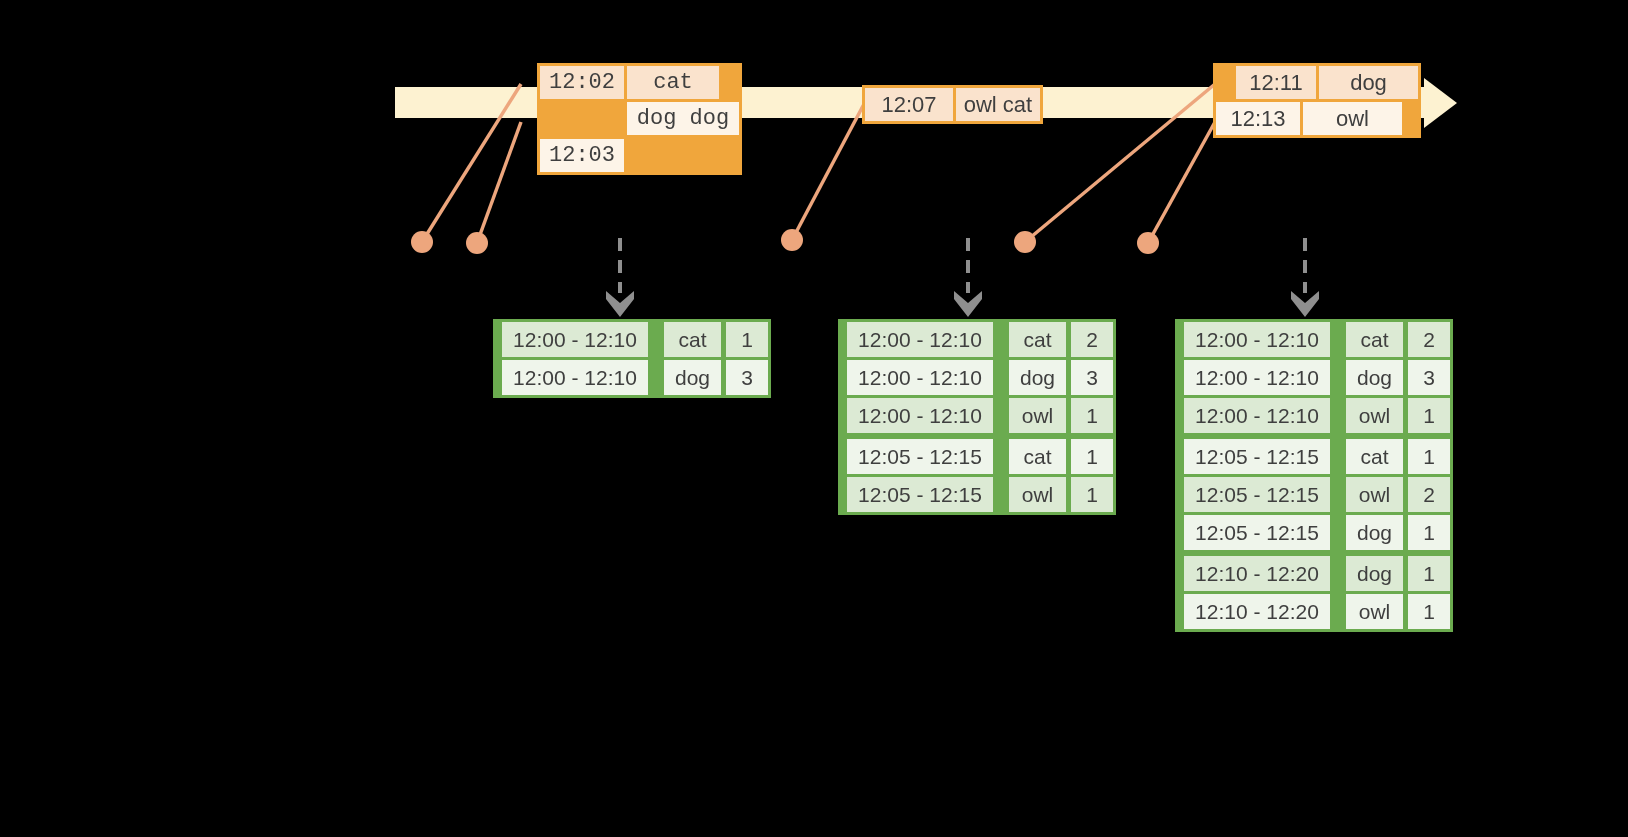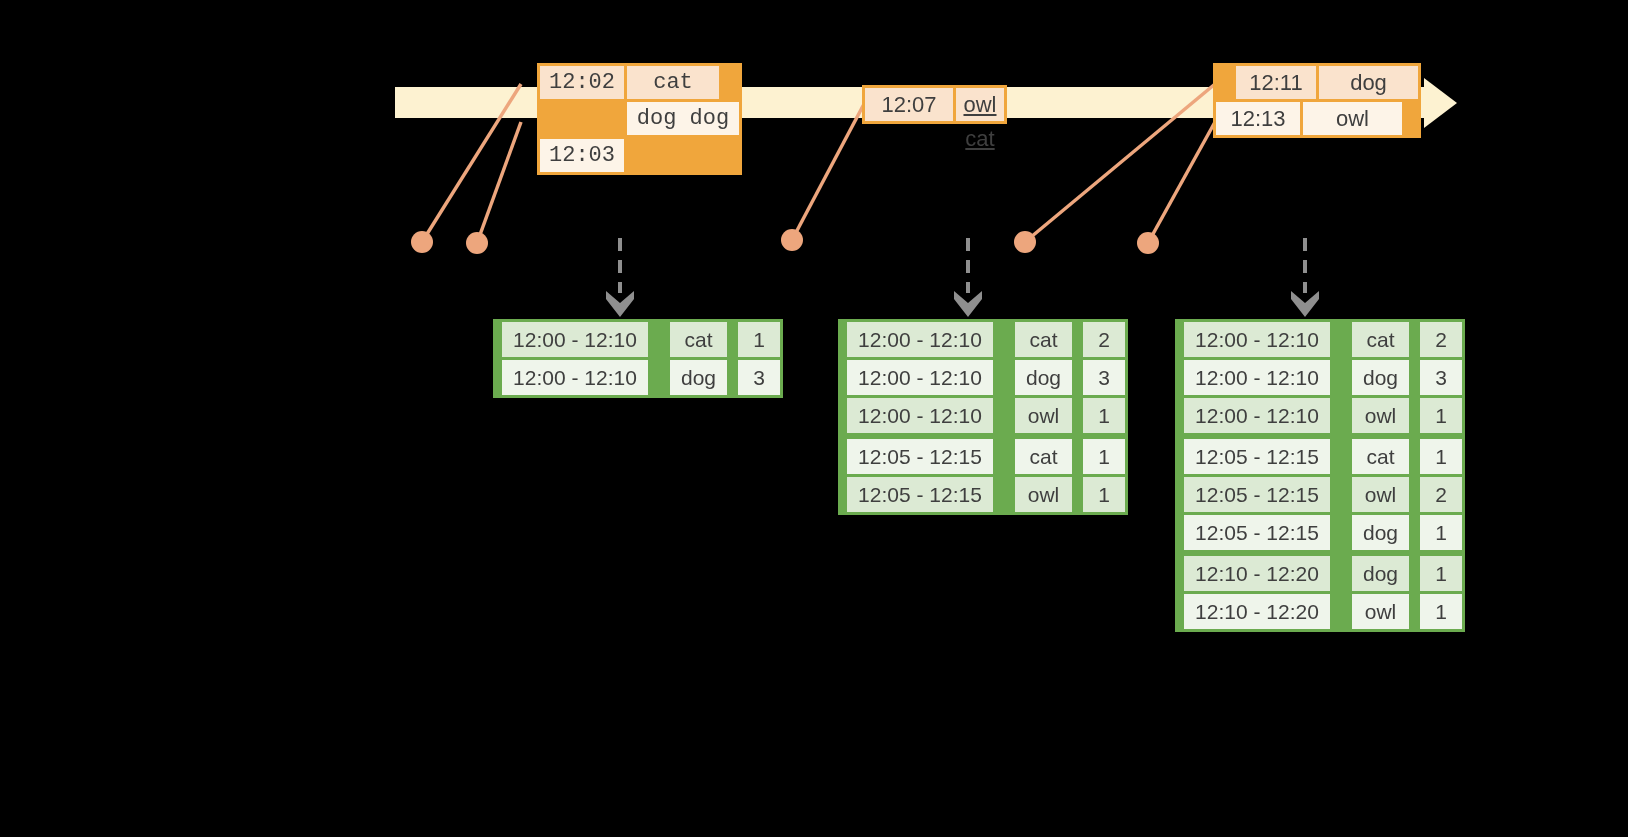--- a/index.html
+++ b/index.html
@@ -16,21 +16,21 @@
   .trig-head{fill:var(--trigger,#8F8F8F);}
 
   .event-box{position:absolute;background:var(--event-border,#F0A63C);padding:3px;box-sizing:content-box;}
   .event-row{display:flex;gap:3px;margin-top:3px;}
   .event-row:first-child{margin-top:0;}
   .event-cell{height:33px;line-height:34px;text-align:center;font-size:22px;color:var(--text,#3F3F3F);}
   .event-row.peach .event-cell{background:var(--event-peach,#FAE3CD);}
   .event-row.cream .event-cell{background:var(--event-cream,#FDF4E8);}
 
   .rtable{position:absolute;background:var(--table-border,#6BAB4F);padding:3px;box-sizing:content-box;}
-  .trow{display:flex;gap:11px;margin-top:3px;padding-left:6px;}
+  .trow{display:flex;gap:5px;margin-top:3px;padding-left:6px;}
   .trow:first-child{margin-top:0;}
   .trow.group-sep{margin-top:6px;}
   .tcell{height:35px;line-height:36px;text-align:center;font-size:21px;color:var(--text,#3F3F3F);}
   .trow.dark .tcell{background:var(--row-dark,#DCEAD4);}
   .trow.light .tcell{background:var(--row-light,#EFF5EB);}
   .c0{width:146px;}.c1{width:57px;margin-left:11px;}.c2{width:42px;}
 </style>
 </head>
 <body>
 
@@ -70,21 +70,21 @@
           <div class="event-cell" style="width: 92px;">cat dog</div>
         </div>
         <div class="event-row cream">
           <div class="event-cell" style="width: 84px; margin-top: 37px;">12:03</div>
           <div class="event-cell" style="width: 112px;">dog dog</div>
         </div>
       </div>
       <div class="event-box" style="left: 862px; top: 85px;">
         <div class="event-row peach">
           <div class="event-cell" style="width: 88px; text-align: center;">12:07</div>
-          <div class="event-cell" style="width: 48px; text-decoration: underline;">owl cat</div>
+          <div class="event-cell" style="width: 84px;">owl cat</div>
         </div>
       </div>
       <div class="event-box" style="left: 1213px; top: 63px;">
         <div class="event-row peach">
           <div class="event-cell" style="width: 80px; margin-left: 20px;">12:11</div>
           <div class="event-cell" style="width: 99px;">dog</div>
         </div>
         <div class="event-row cream">
           <div class="event-cell" style="width: 84px;">12:13</div>
           <div class="event-cell" style="width: 99px;">owl</div>

